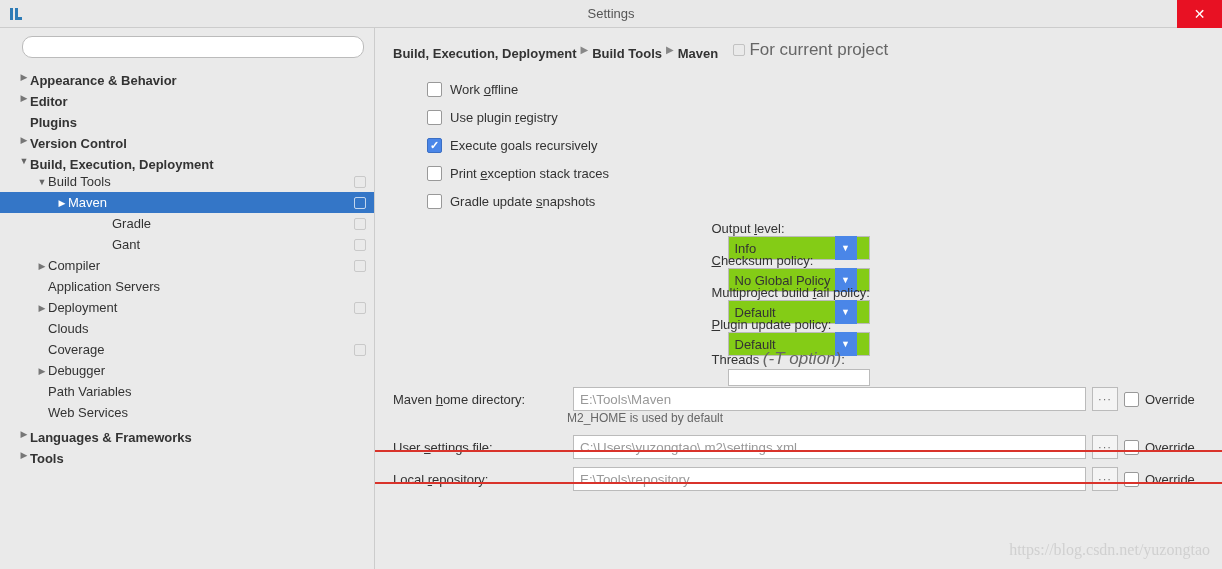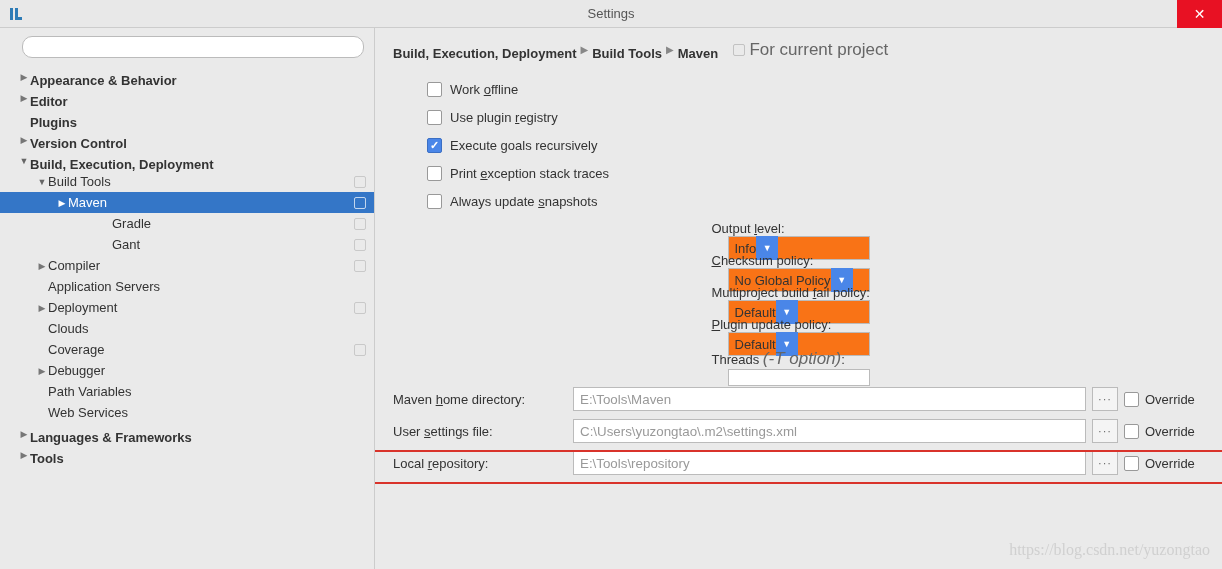--- a/index.html
+++ b/index.html
@@ -31,21 +31,21 @@
 .breadcrumb { font-size: 13px; color: #333; margin-bottom: 14px; display: flex; align-items: center; gap: 4px; }
 .breadcrumb .sep { color: #888; font-size: 10px; }
 .bc-icon { width: 12px; height: 12px; border: 1px solid #999; opacity: 0.5; border-radius: 2px; display: inline-block; }
 .bc-note { color: #666; font-size: 17px; }
 .check-row { display: flex; align-items: center; height: 28px; padding-left: 34px; gap: 8px; }
 .chk { width: 15px; height: 15px; border: 1px solid #999; border-radius: 2px; background: #fff; display: inline-flex; align-items: center; justify-content: center; cursor: pointer; }
 .chk.checked { background: #4a86e8; border-color: #3b6fc4; }
 .chk.checked::after { content: "✓"; color: #fff; font-size: 11px; font-weight: bold; }
 .form-row { display: flex; align-items: center; height: 32px; flex-direction: column; }
 .form-label { width: 174px; color: #333; }
-.form-select { width: 142px; height: 24px; background: #f97316; border: 1px solid #bbb; display: flex; align-items: center; justify-content: flex-start; padding: 0 12px 0 6px; cursor: pointer; }
+.form-select { width: 142px; height: 24px; background: #84cc16; border: 1px solid #bbb; display: flex; align-items: center; justify-content: space-between; padding: 0 12px 0 6px; cursor: pointer; }
 .sel-arrow { width: 22px; height: 24px; background: #4a86e8; color: #fff; display: flex; align-items: center; justify-content: center; font-size: 9px; }
 .form-text { width: 142px; height: 24px; background: #fff; border: 1px solid #bbb; padding: 0 6px; }
 .hint-inline { color: #666; font-size: 12px; margin-left: 10px; margin-top: 39px; }
 .italic { font-style: italic; font-size: 17px; color: #666; }
 .path-row { display: flex; align-items: center; height: 32px; gap: 6px; }
 .path-label { width: 174px; color: #333; }
 .path-input { flex: 1; height: 24px; background: #fff; border: 1px solid #bbb; padding: 0 6px; color: #999; }
 .browse-btn { width: 26px; height: 24px; background: #f4f4f4; border: 1px solid #bbb; display: flex; align-items: center; justify-content: center; cursor: pointer; font-size: 11px; color: #666; letter-spacing: 1px; }
 .override { display: flex; align-items: center; gap: 6px; width: 80px; }
 .hint-under { font-size: 12px; color: #666; margin-left: 174px; margin-top: -4px; margin-bottom: 6px; }
@@ -191,21 +191,21 @@
     <div class="check-row">
       <span class="chk checked"></span>
       <span>Execute goals recursively</span>
     </div>
     <div class="check-row">
       <span class="chk"></span>
       <span><span>Print </span><span class="u">e</span><span>xception stack traces</span></span>
     </div>
     <div class="check-row">
       <span class="chk"></span>
-      <span><span>Always update </span><span class="u">s</span><span>napshots</span></span>
+      <span><span>Gradle update </span><span class="u">s</span><span>napshots</span></span>
     </div>
 
     <div style="height:6px"></div>
 
     <div class="form-row">
       <div class="form-label"><span>Output </span><span class="u">l</span><span>evel:</span></div>
       <div class="form-select">
           <span>Info</span>
           <span class="sel-arrow">▼</span>
         </div>
@@ -241,20 +241,21 @@
 
     <div class="path-row">
       <div class="path-label"><span>Maven </span><span class="u">h</span><span>ome directory:</span></div>
       <input class="path-input" type="text" value="E:\Tools\Maven" style="">
       <div class="browse-btn">···</div>
       <div class="override">
         <span class="chk"></span>
         <span>Override</span>
       </div>
     </div>
+    <div class="hint-under">M2_HOME is used by default</div>
 
     <div class="path-row">
       <div class="path-label"><span>User </span><span class="u">s</span><span>ettings file:</span></div>
       <input class="path-input" type="text" value="C:\Users\yuzongtao\.m2\settings.xml" style="">
       <div class="browse-btn">···</div>
       <div class="override">
         <span class="chk"></span>
         <span>Override</span>
       </div>
     </div>

